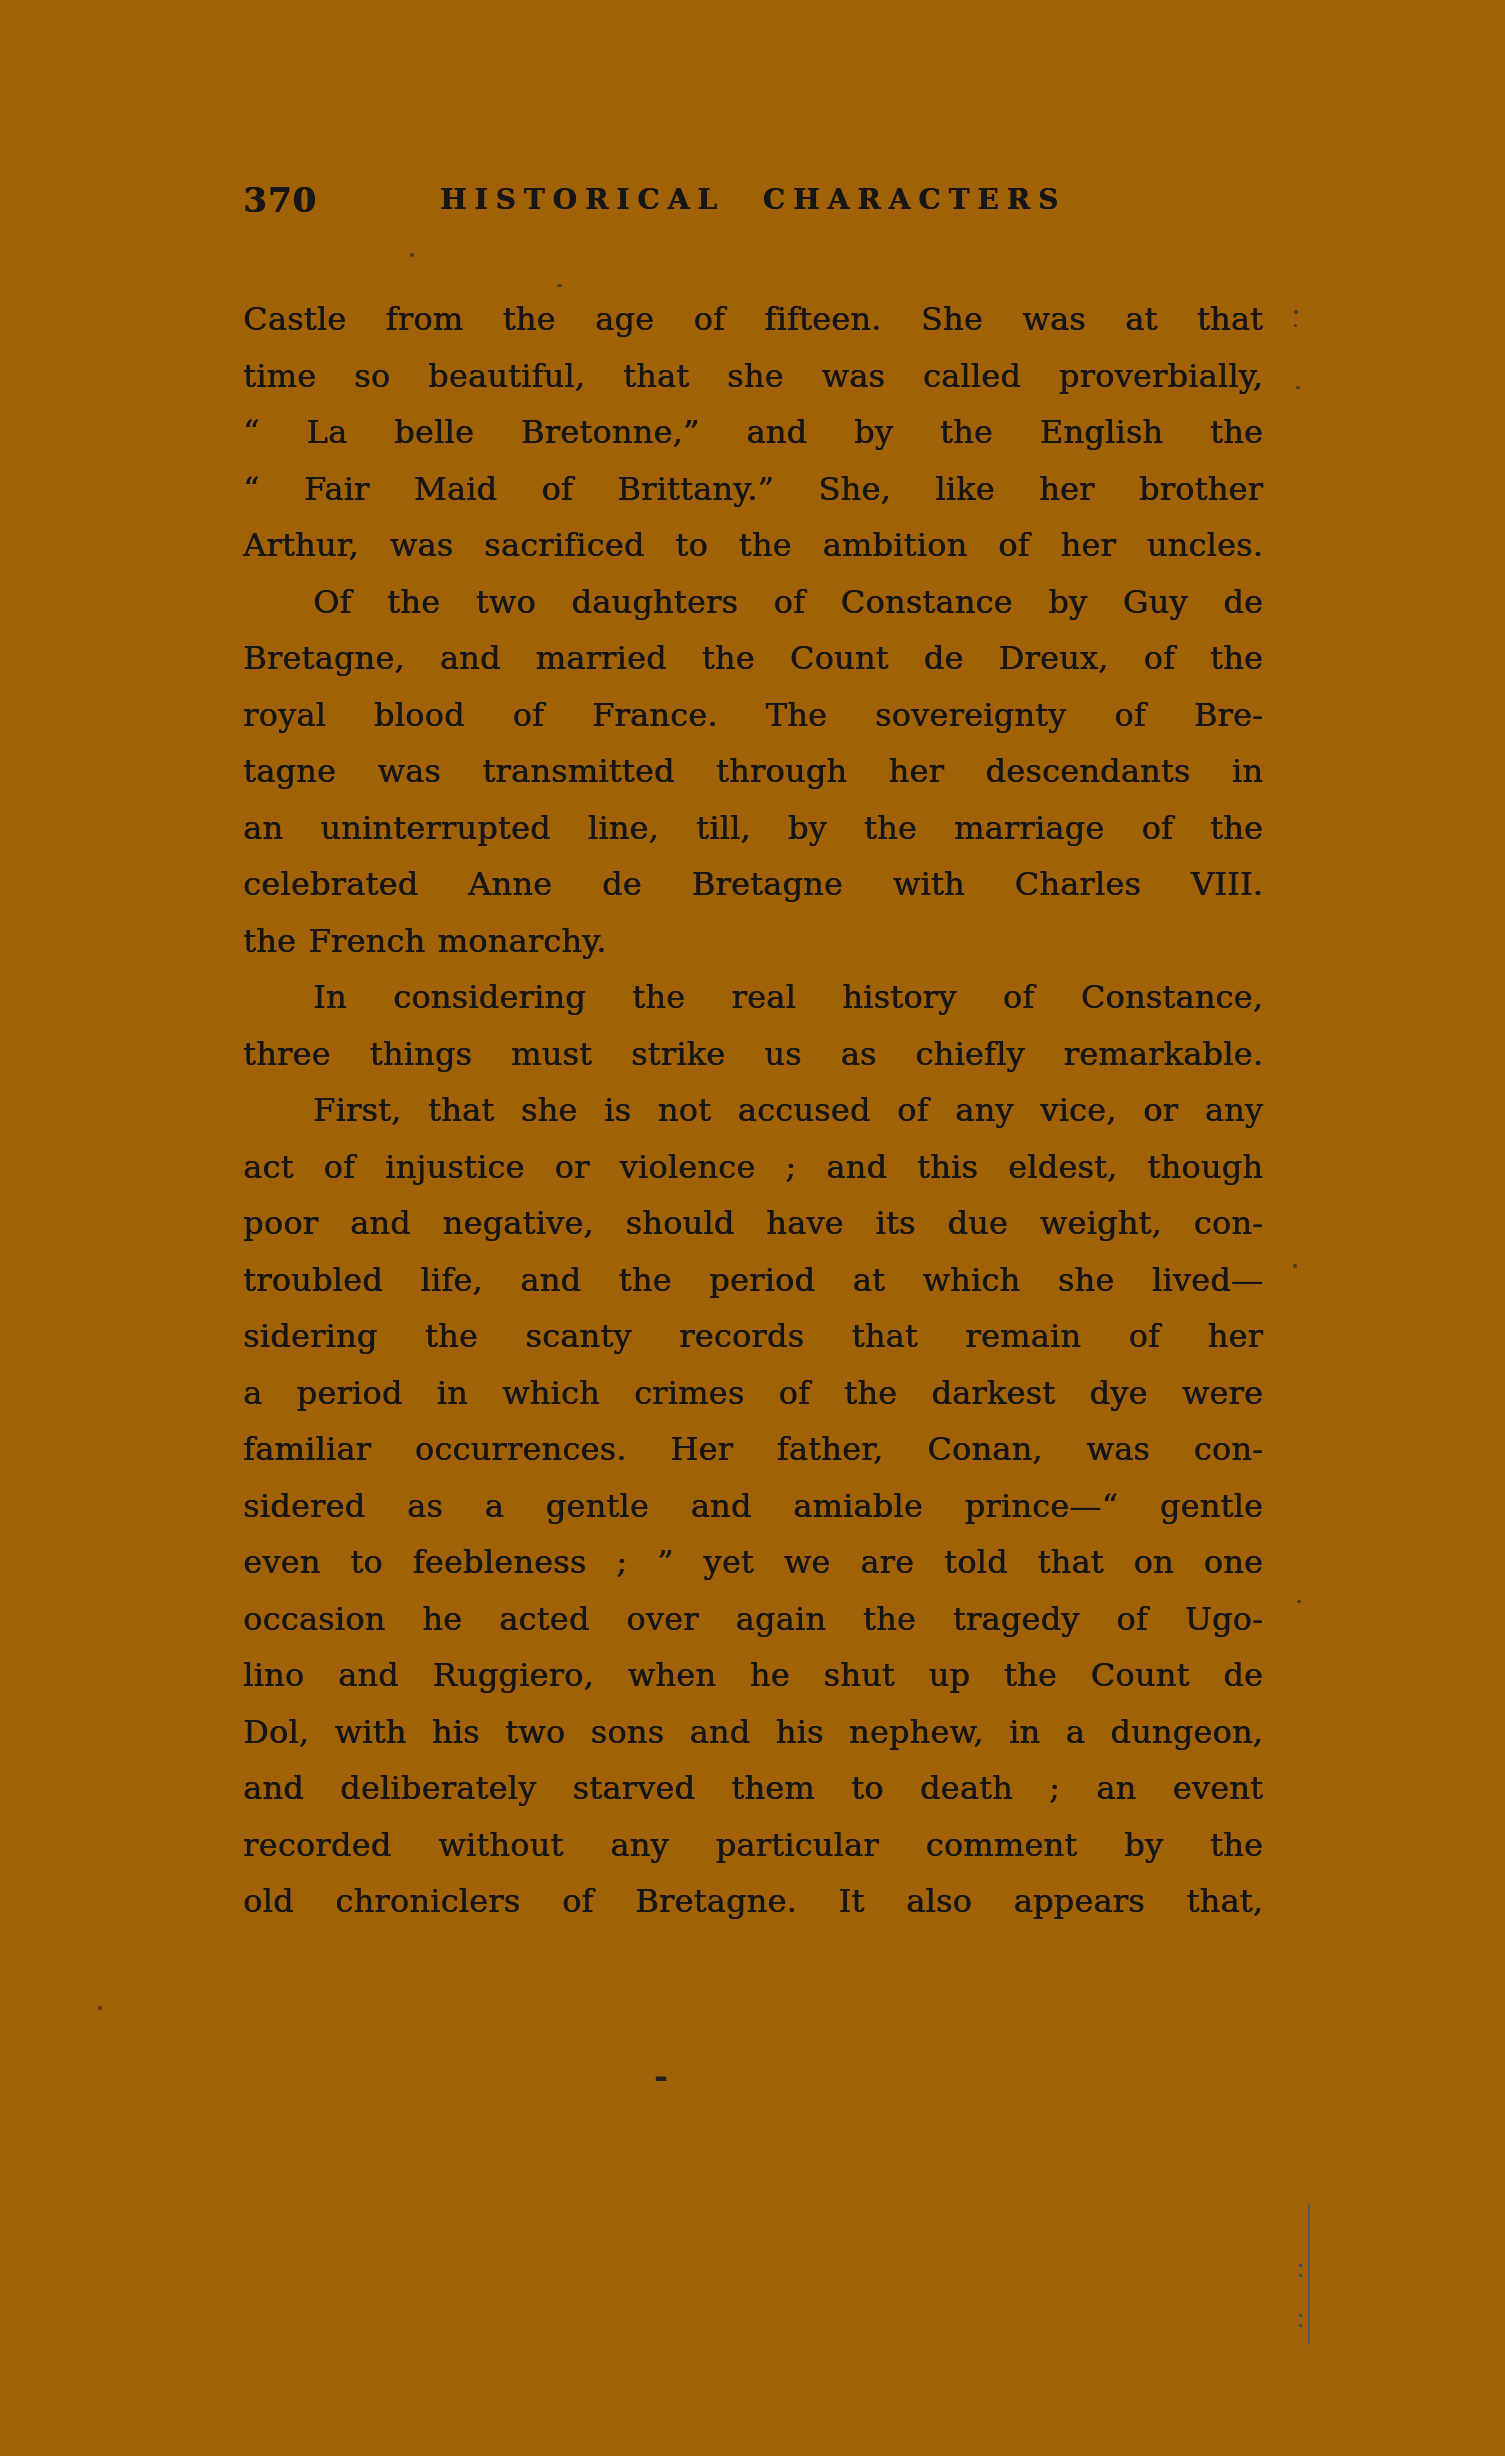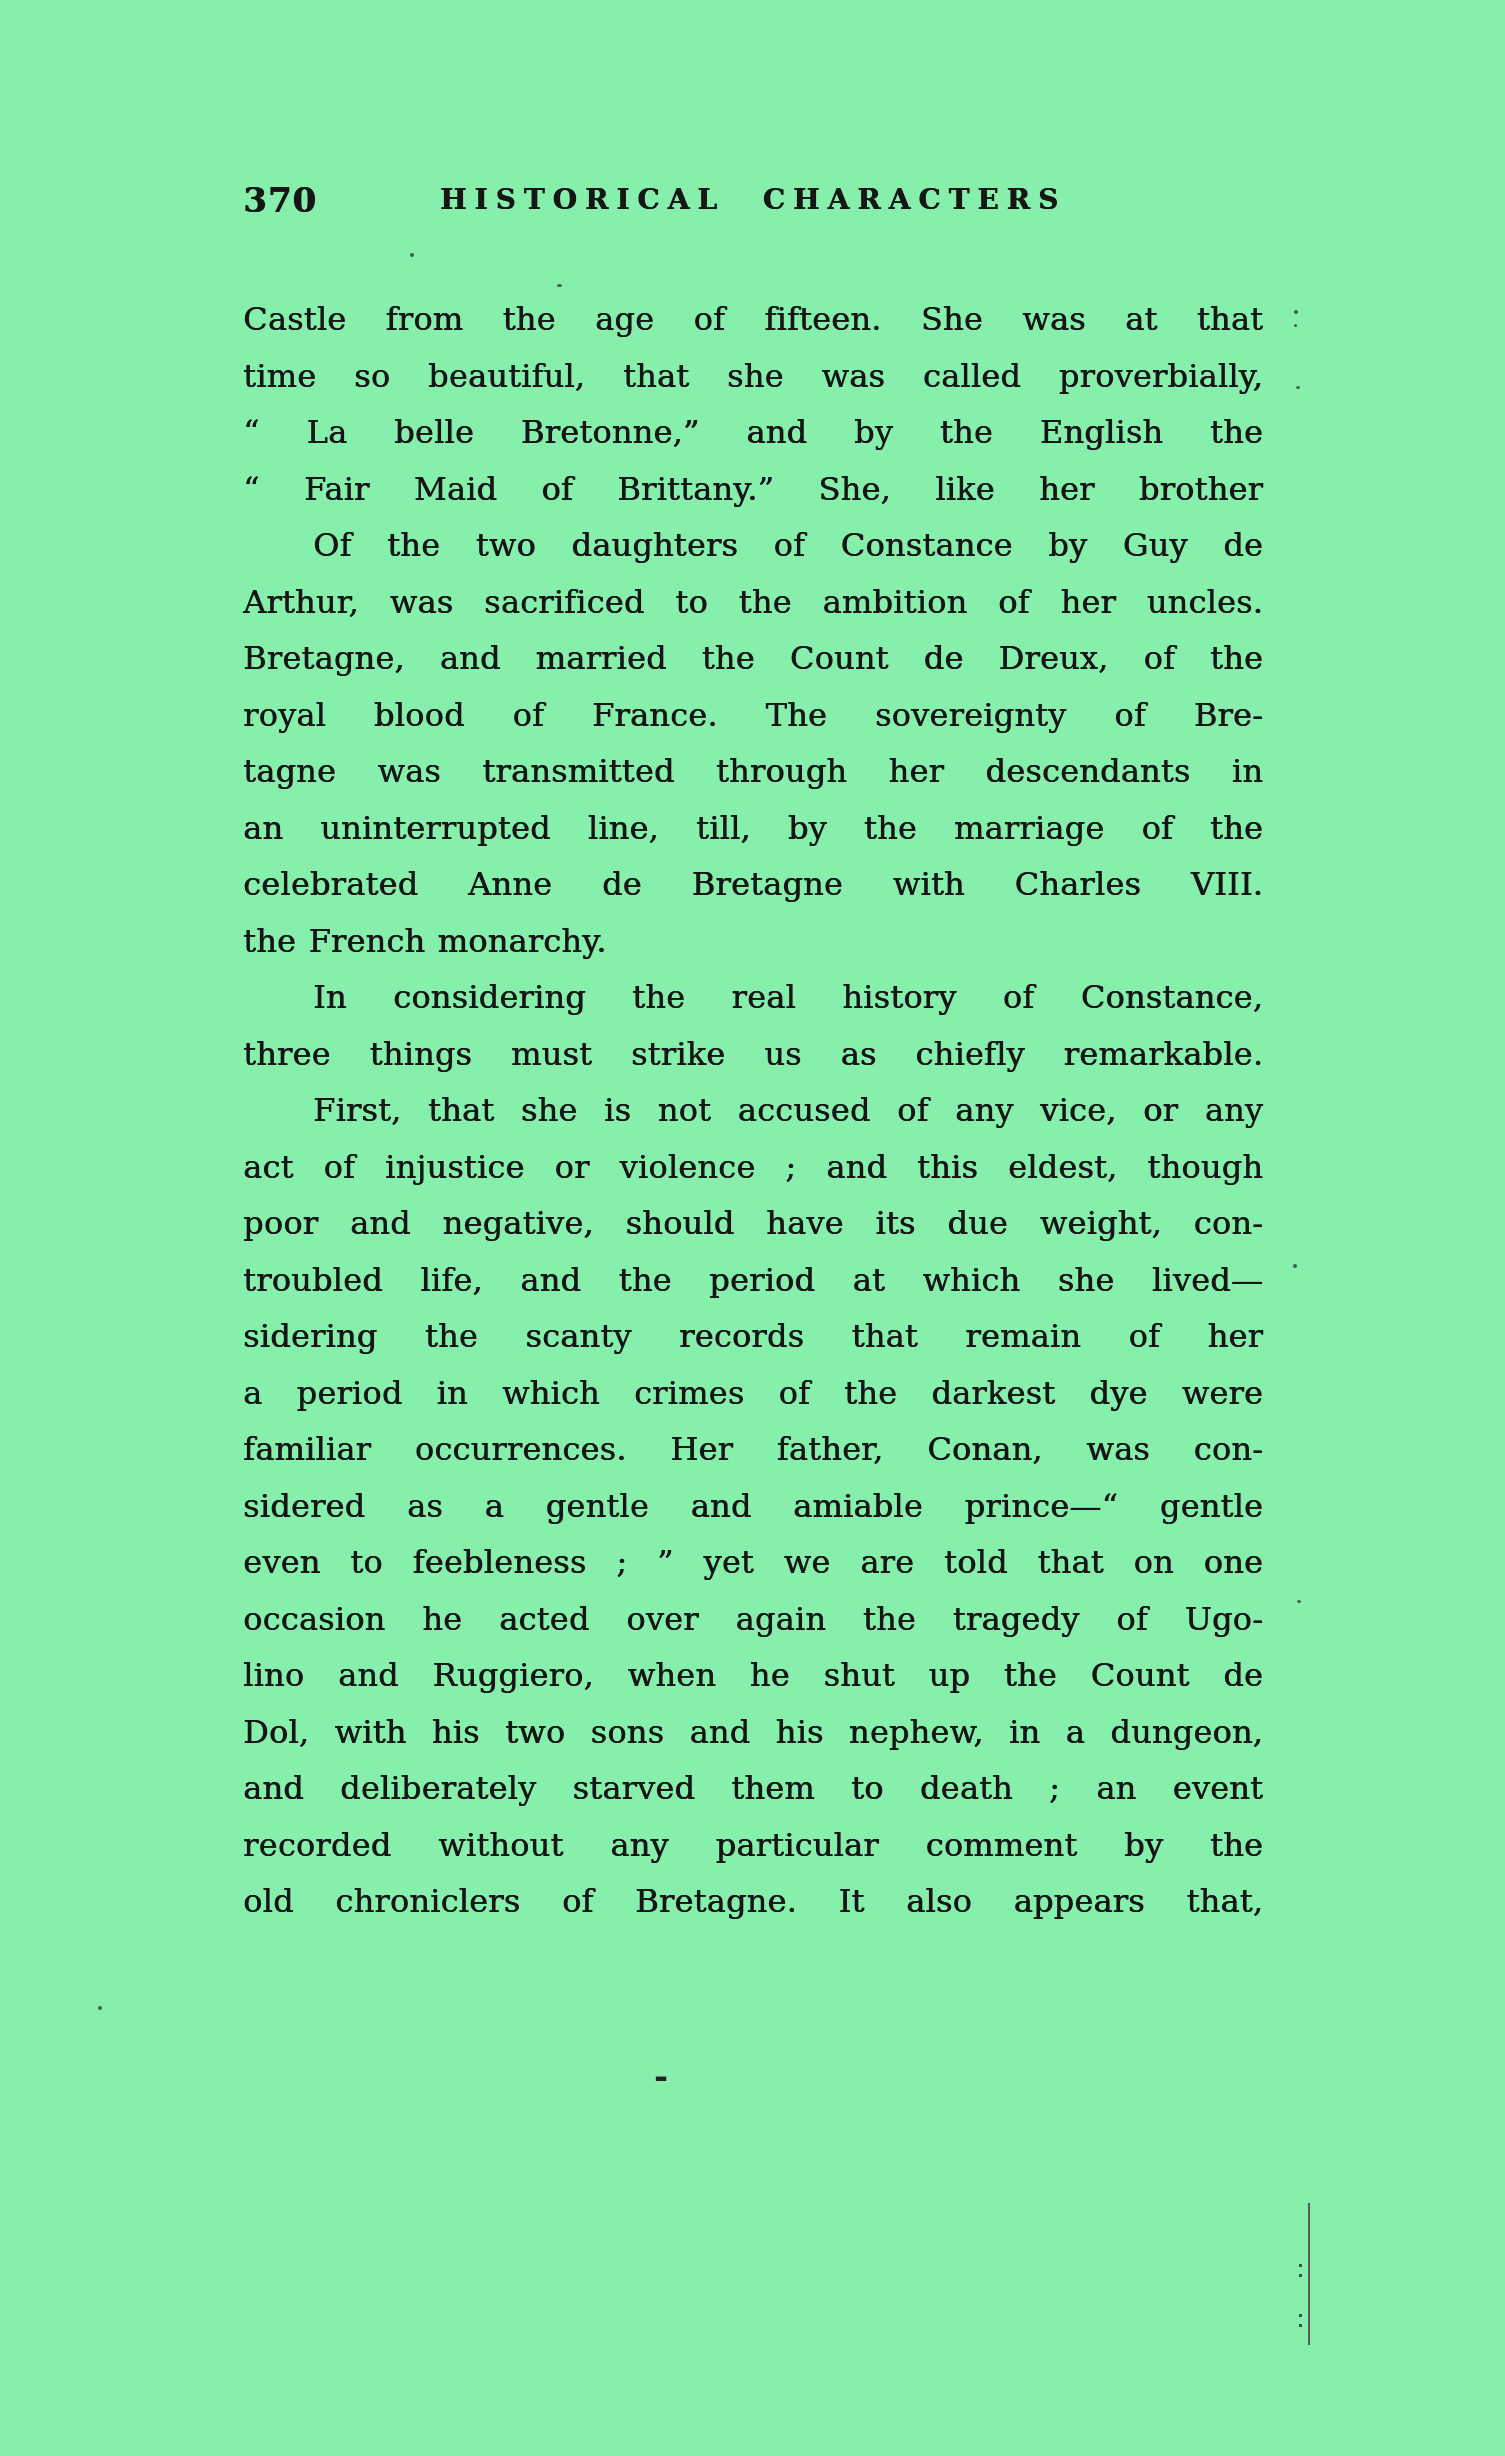--- a/index.html
+++ b/index.html
@@ -4,21 +4,21 @@
 <style>
   html, body {
     margin: 0;
     padding: 0;
     background: #e8e8e8;
   }
   .page {
     position: relative;
     width: 1505px;
     height: 2456px;
-    background: #86efac;
+    background: #a16207;
     overflow: hidden;
     font-family: "DejaVu Serif", "Liberation Serif", serif;
     color: #161616;
   }
   
   .page-header {
     position: absolute;
     left: 243px;
     top: 180px;
     width: 1020px;
@@ -110,22 +110,22 @@
   <header class="page-header">
     <span class="page-number">370</span>
     <span class="running-title">HISTORICAL CHARACTERS</span>
   </header>
 
   <main class="text-block" id="text-block">
       <div class="text-line justify">Castle from the age of fifteen.  She was at that</div>
       <div class="text-line justify">time so beautiful, that she was called proverbially,</div>
       <div class="text-line justify">“ La belle Bretonne,” and by the English the</div>
       <div class="text-line justify">“ Fair Maid of Brittany.”  She, like her brother</div>
+      <div class="text-line justify">Arthur, was sacrificed to the ambition of her uncles.</div>
       <div class="text-line justify indent">Of the two daughters of Constance by Guy de</div>
-      <div class="text-line justify">Arthur, was sacrificed to the ambition of her uncles.</div>
       <div class="text-line justify">Bretagne, and married the Count de Dreux, of the</div>
       <div class="text-line justify">royal blood of France.  The sovereignty of Bre-</div>
       <div class="text-line justify">tagne was transmitted through her descendants in</div>
       <div class="text-line justify">an uninterrupted line, till, by the marriage of the</div>
       <div class="text-line justify">celebrated Anne de Bretagne with Charles VIII.</div>
       <div class="text-line">the French monarchy.</div>
       <div class="text-line justify indent">In considering the real history of Constance,</div>
       <div class="text-line justify">three things must strike us as chiefly remarkable.</div>
       <div class="text-line justify indent">First, that she is not accused of any vice, or any</div>
       <div class="text-line justify">act of injustice or violence ; and this eldest, though</div>

